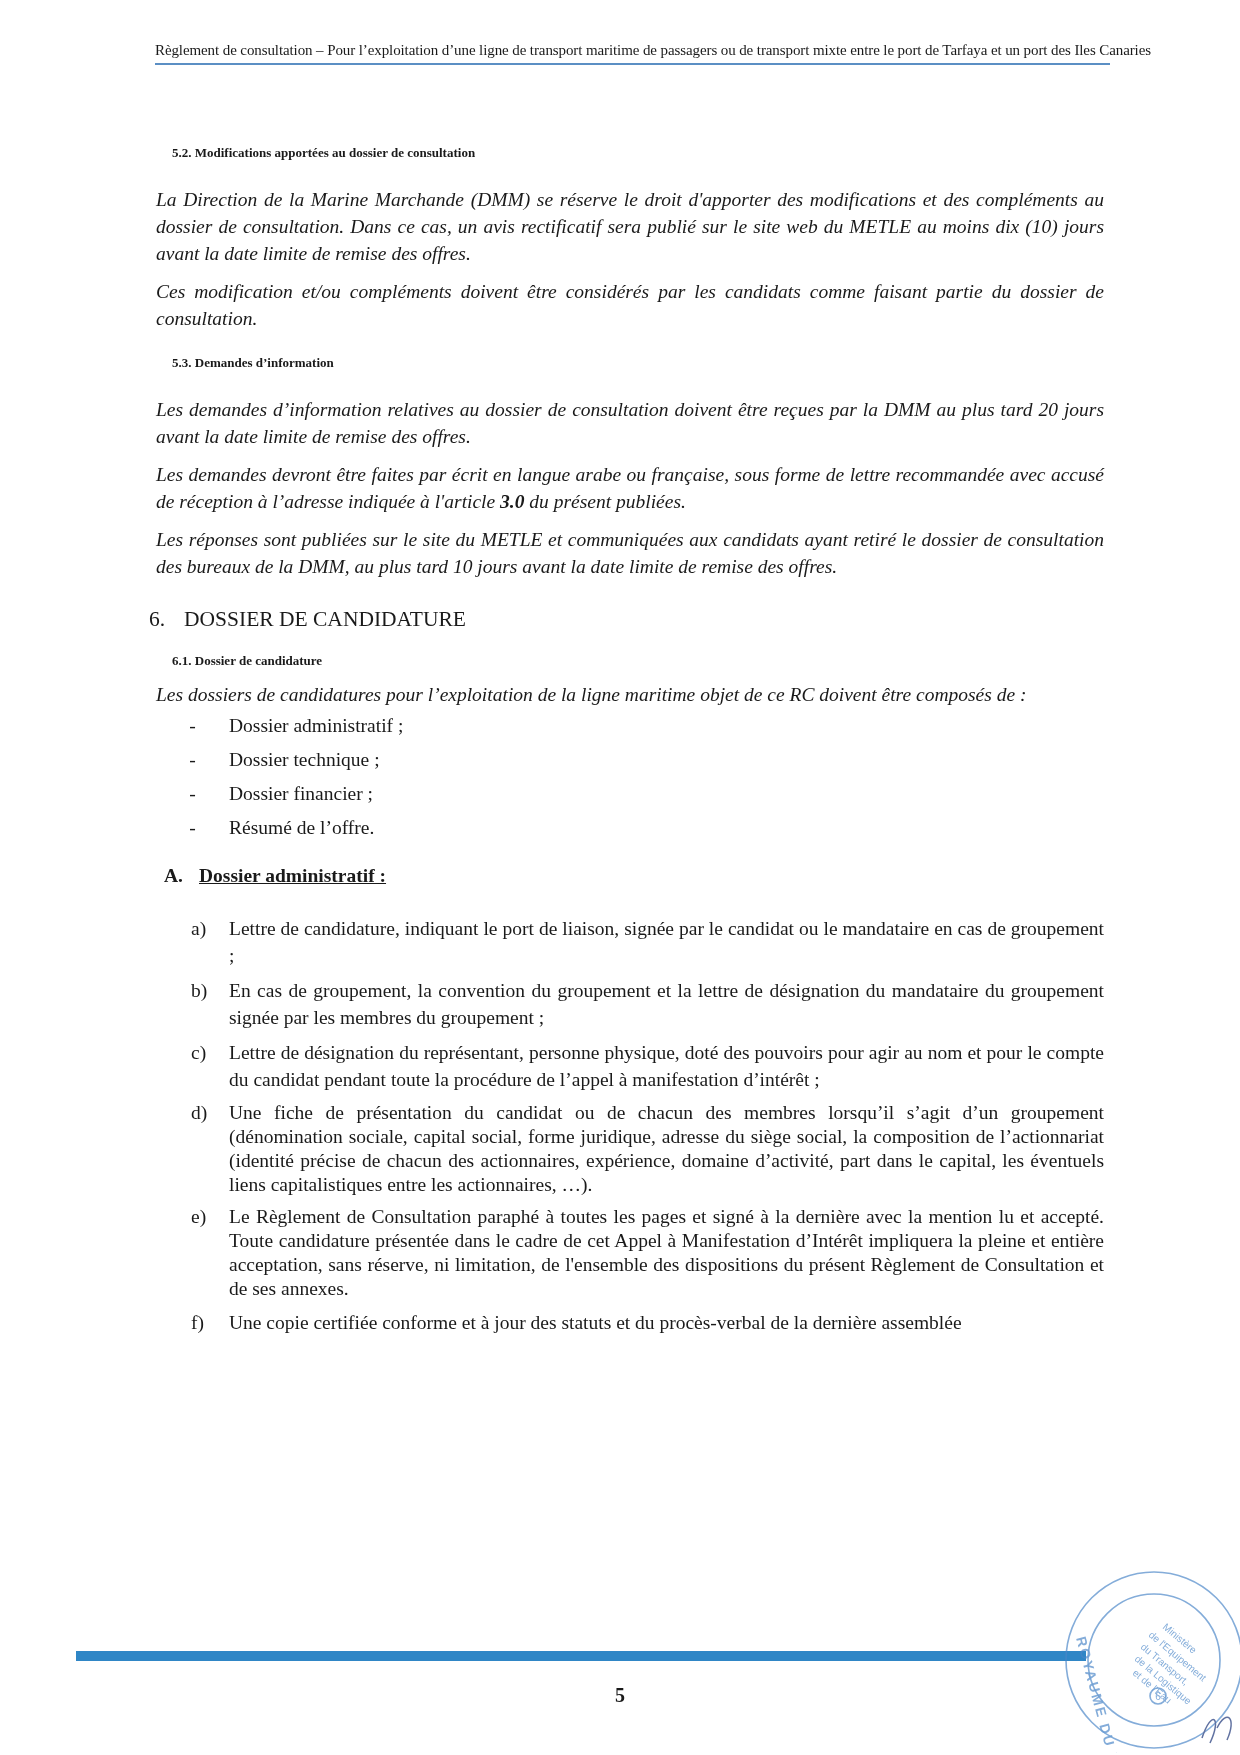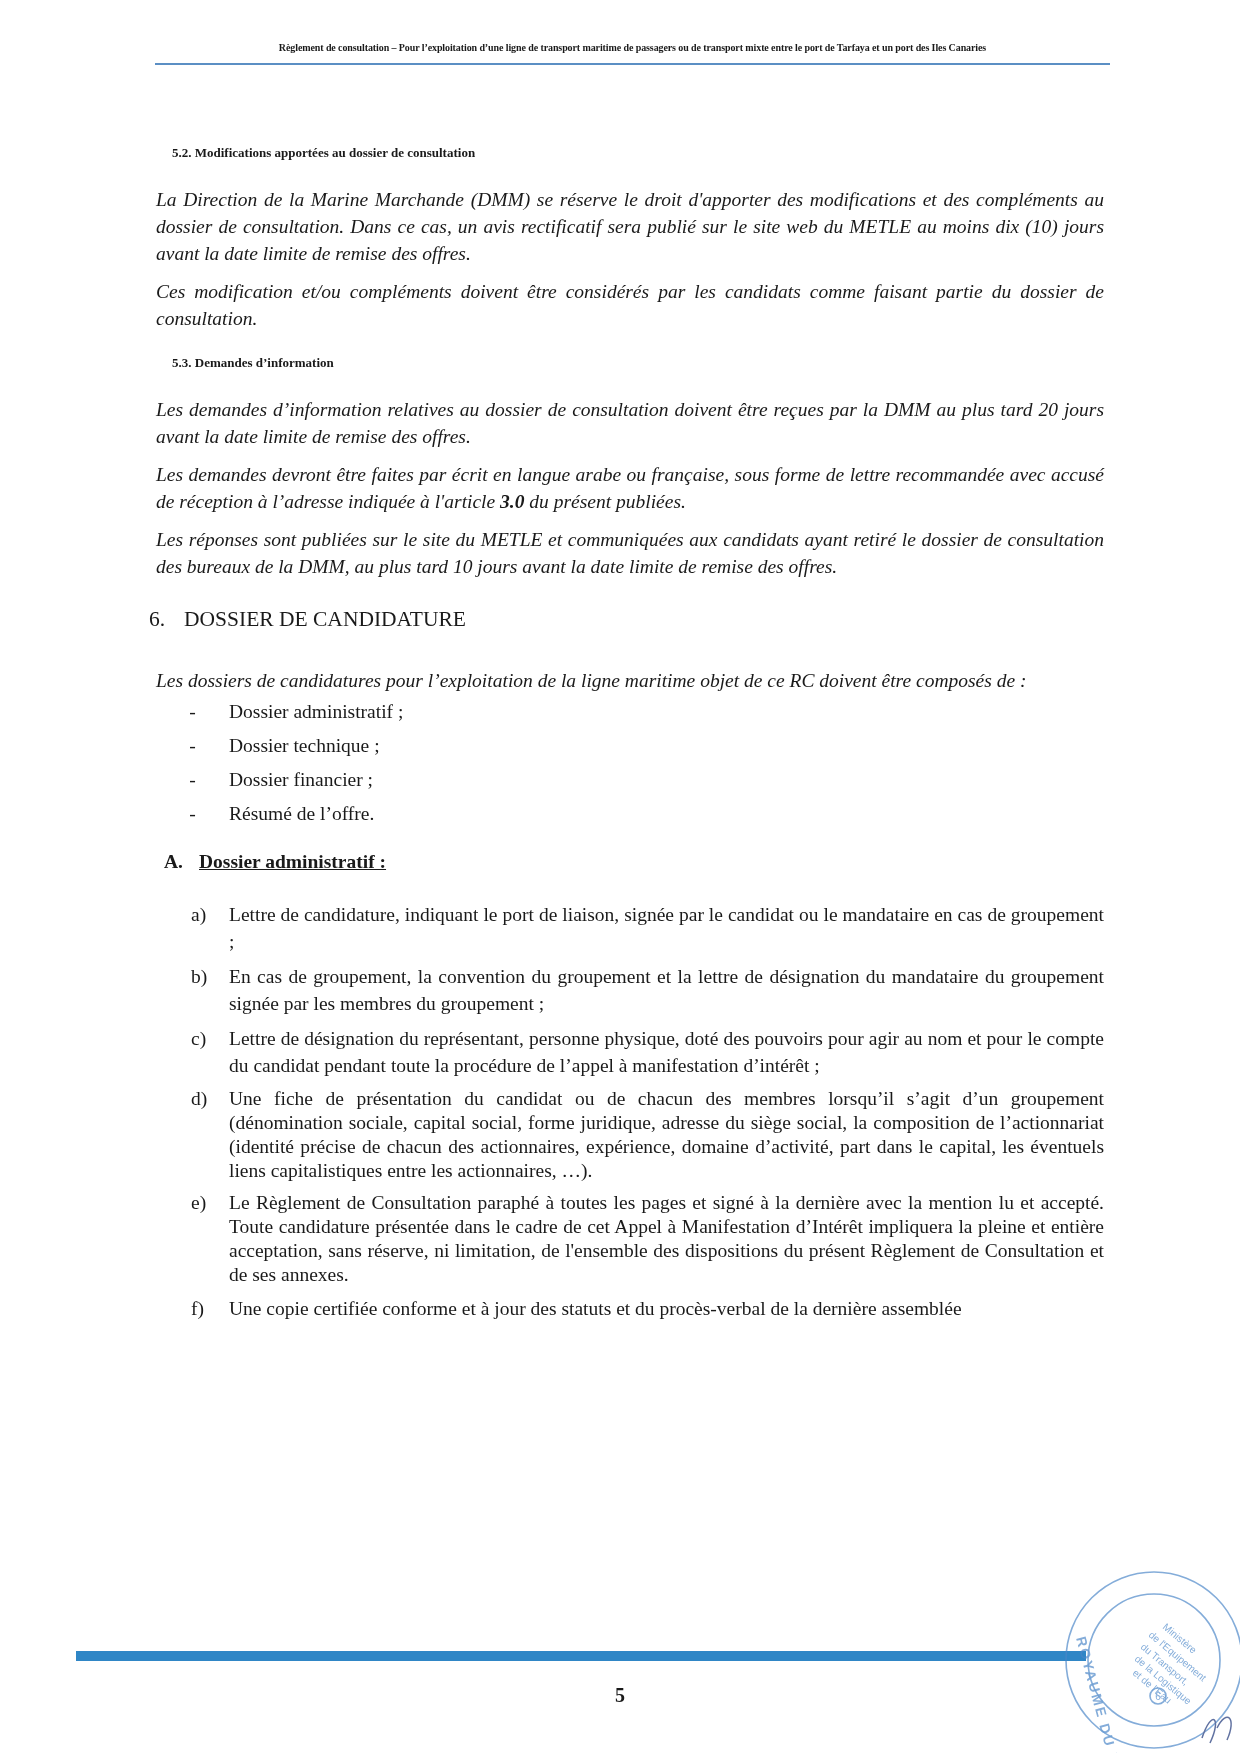--- a/index.html
+++ b/index.html
@@ -3,31 +3,31 @@
 <meta charset="utf-8">
 <style>
   html, body { margin: 0; padding: 0; background: #ffffff; }
   body {
     width: 1240px; height: 1755px; position: relative; overflow: hidden;
     font-family: "Liberation Serif", "DejaVu Serif", serif;
     color: #1a1a1a;
   }
   .header {
     position: absolute; left: 155px; top: 42px; width: 955px;
-    font-size: 10px; font-weight: bold; text-align: center; letter-spacing: -0.1px;
+    font-size: 15px; font-weight: normal; text-align: center; letter-spacing: -0.1px;
     white-space: nowrap;
   }
   .header-rule {
     position: absolute; left: 155px; top: 63px; width: 955px; height: 2px;
     background: #5b8fc4;
   }
   .content { position: absolute; left: 156px; top: 138px; width: 948px; font-size: 19.5px; line-height: 30px; }
   .h2 { font-weight: bold; font-size: 13px; margin: 0 0 0 16px; }
   .p { text-align: justify; margin: 0; font-style: italic; }
-  .h1 { font-size: 21.5px; margin: 0 0 16px -7px; }
+  .h1 { font-size: 21.5px; margin: 0 0 0 -7px; }
   .h1 .num { display: inline-block; width: 35px; }
   .bullets { list-style: none; margin: 0; padding: 0; }
   .bullets li { display: flex; }
   .bullets .dash { width: 73px; text-align: center; margin-left: 0; }
   .subA { font-weight: bold; margin-left: 8px; }
   .subA .lbl { display: inline-block; width: 35px; }
   .subA .u { text-decoration: underline; }
   .items { margin: 0; padding: 0; list-style: none; }
   .items li { display: flex; line-height: 27px; }
   .items .lt { width: 73px; padding-left: 35px; box-sizing: border-box; flex: none; }
@@ -60,20 +60,21 @@
   <p class="p" style="line-height:27px">Les demandes d’information relatives au dossier de consultation doivent être reçues par la DMM au plus tard 20 jours avant la date limite de remise des offres.</p>
   <div style="height:11px"></div>
   <p class="p" style="line-height:27px"><span>Les demandes devront être faites par écrit en langue arabe ou française, sous forme de lettre recommandée avec accusé de réception à l’adresse indiquée à l'article </span><b>3.0</b><span> du présent publiées.</span></p>
   <div style="height:11px"></div>
   <p class="p" style="line-height:27px">Les réponses sont publiées sur le site du METLE et communiquées aux candidats ayant retiré le dossier de consultation des bureaux de la DMM, au plus tard 10 jours avant la date limite de remise des offres.</p>
   <div style="height:24px"></div>
 
   <div class="h1"><span class="num">6.</span><span>DOSSIER DE CANDIDATURE</span></div>
   <div style="height:12px"></div>
 
+  <div class="h2">6.1. Dossier de candidature</div>
   <div style="height:4px"></div>
   <p class="p" style="line-height:29px">Les dossiers de candidatures pour l’exploitation de la ligne maritime objet de ce RC doivent être composés de :</p>
   <ul class="bullets" style="line-height:34px">
     <li>
         <span class="dash">-</span>
         <span>Dossier administratif ;</span>
       </li>
     <li>
         <span class="dash">-</span>
         <span>Dossier technique ;</span>

